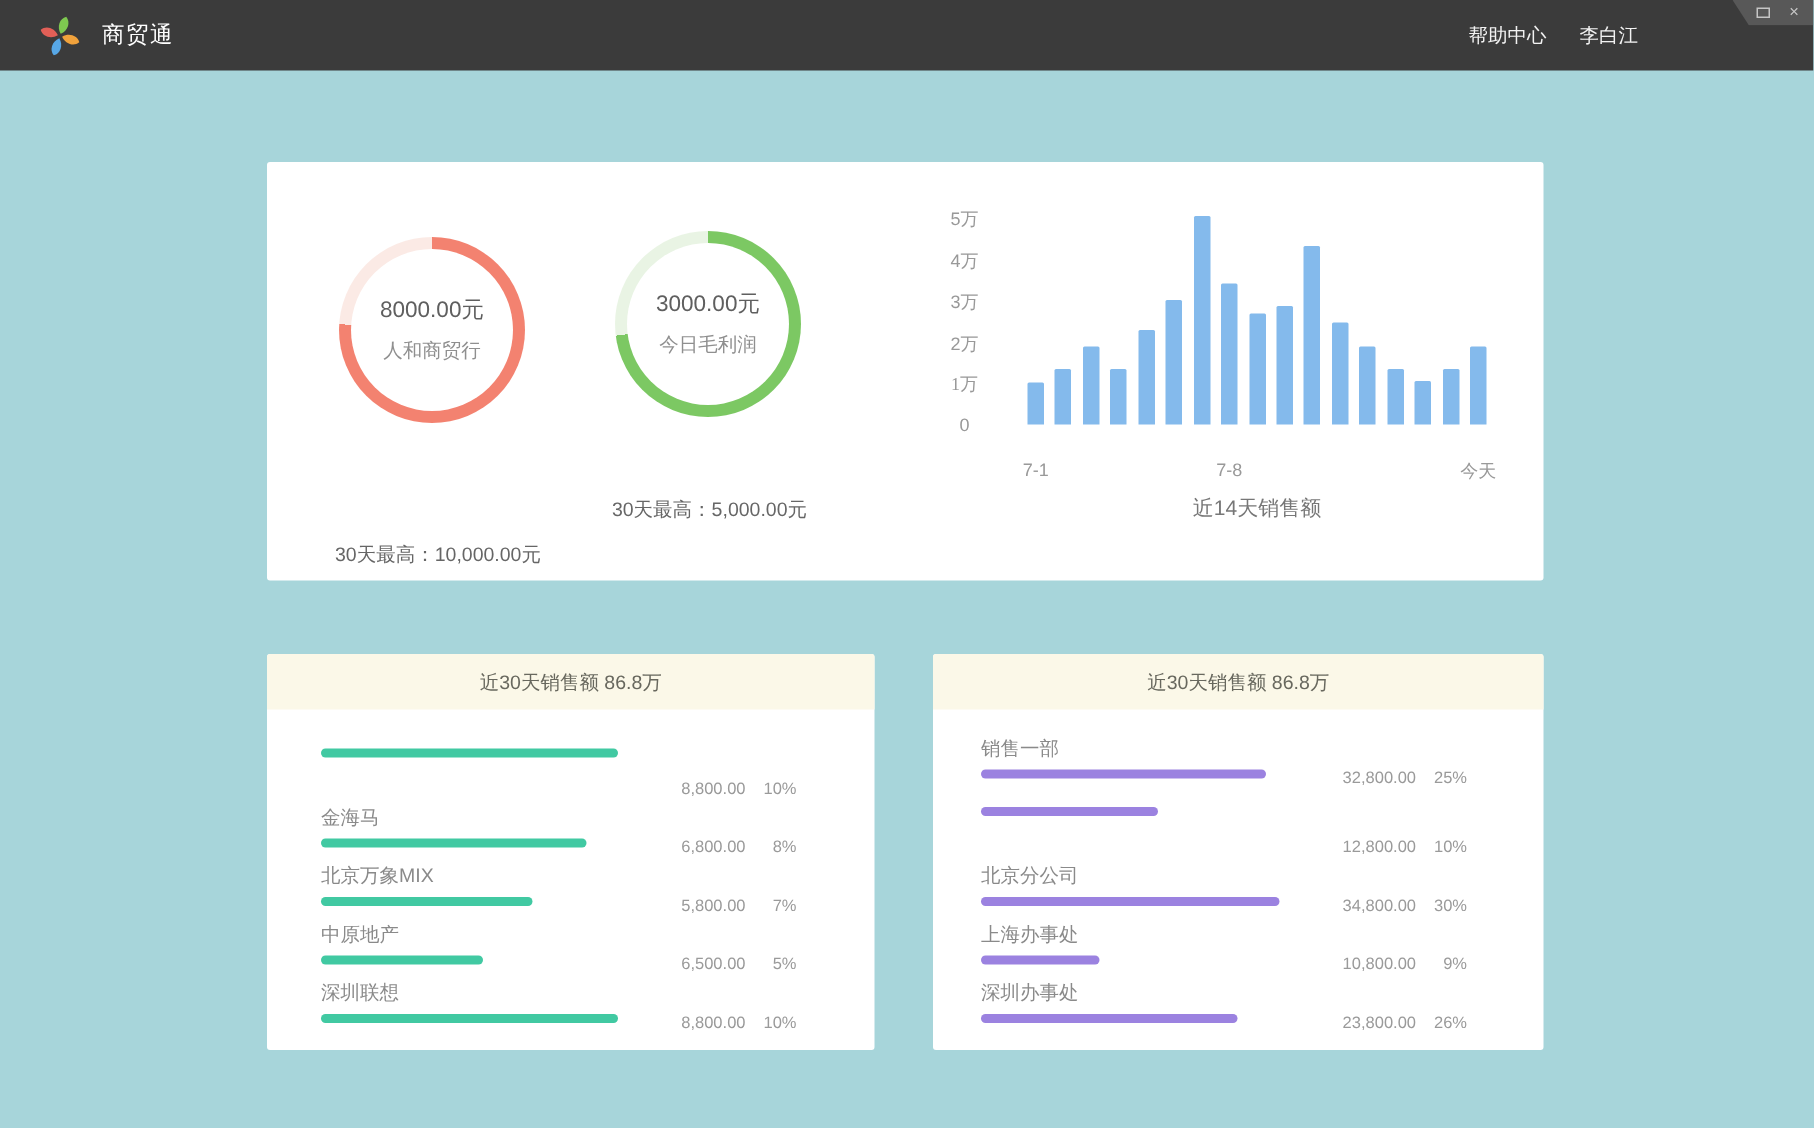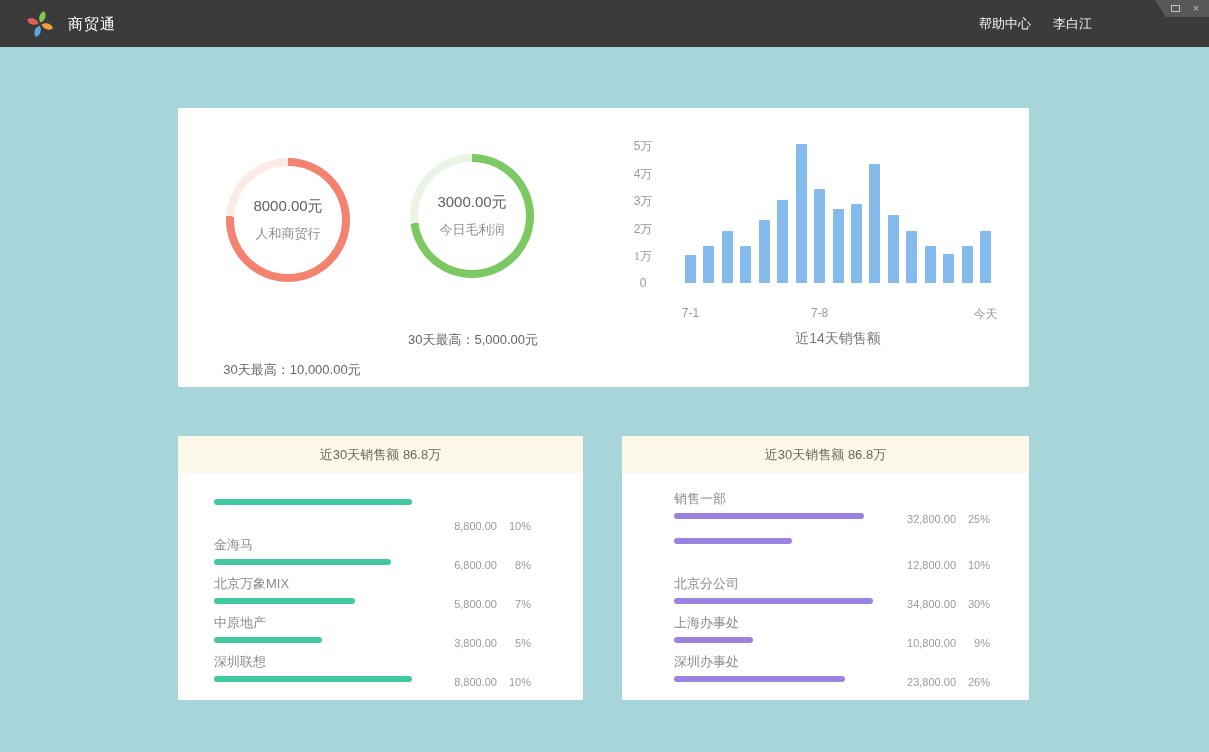--- a/index.html
+++ b/index.html
@@ -47,22 +47,22 @@
     font-size:13px; color:#68685e; }
   .rank-body { padding-top:19px; }
   .rank-row { position:relative; height:39px; margin-bottom:0; }
   .rank-name { font-size:13px; color:#8a8a8a; line-height:14px; }
   .rank-bar { height:6px; border-radius:3px; margin-top:7px; }
   .rank-right { position:absolute; bottom:6px; display:flex; font-size:11px; color:#9a9a9a; }
   .rank-amount { display:inline-block; min-width:66px; text-align:right; }
   .rank-percent { display:inline-block; min-width:34px; text-align:right; }
   #customer-card .rank-body { padding-left:36px; }
   #customer-card .rank-right { right:52px; }
-  #dept-card .rank-body { padding-left:52px; }
-  #dept-card .rank-right { right:39px;margin-top:30px; }
+  #dept-card .rank-body { padding-left:32px; }
+  #dept-card .rank-right { right:51px;margin-top:30px; }
 </style>
 </head>
 <body>
 
 <div class="topbar">
   <svg class="logo" viewBox="0 0 30 30">
     <g transform="translate(15,15)">
       <path d="M0,-1.5 C-4,-5 -4,-11 0,-13.5 C4,-11 4,-5 0,-1.5 Z" fill="#7ec850" transform="rotate(18)"></path>
       <path d="M0,-1.5 C-4,-5 -4,-11 0,-13.5 C4,-11 4,-5 0,-1.5 Z" fill="#f0a23c" transform="rotate(108)"></path>
       <path d="M0,-1.5 C-4,-5 -4,-11 0,-13.5 C4,-11 4,-5 0,-1.5 Z" fill="#57a7e6" transform="rotate(198)"></path>
@@ -166,21 +166,21 @@
     <div class="rank-right">
       <span class="rank-amount">5,800.00</span>
       <span class="rank-percent">7%</span>
     </div>
   </div>
 
   <div class="rank-row">
     <div class="rank-name">中原地产</div>
     <div class="rank-bar" style="width: 108px; background: rgb(65, 201, 162);"></div>
     <div class="rank-right">
-      <span class="rank-amount">3,800.00</span>
+      <span class="rank-amount">6,500.00</span>
       <span class="rank-percent">5%</span>
     </div>
   </div>
 
   <div class="rank-row">
     <div class="rank-name">深圳联想</div>
     <div class="rank-bar" style="width: 198px; background: rgb(65, 201, 162);"></div>
     <div class="rank-right">
       <span class="rank-amount">8,800.00</span>
       <span class="rank-percent">10%</span>

